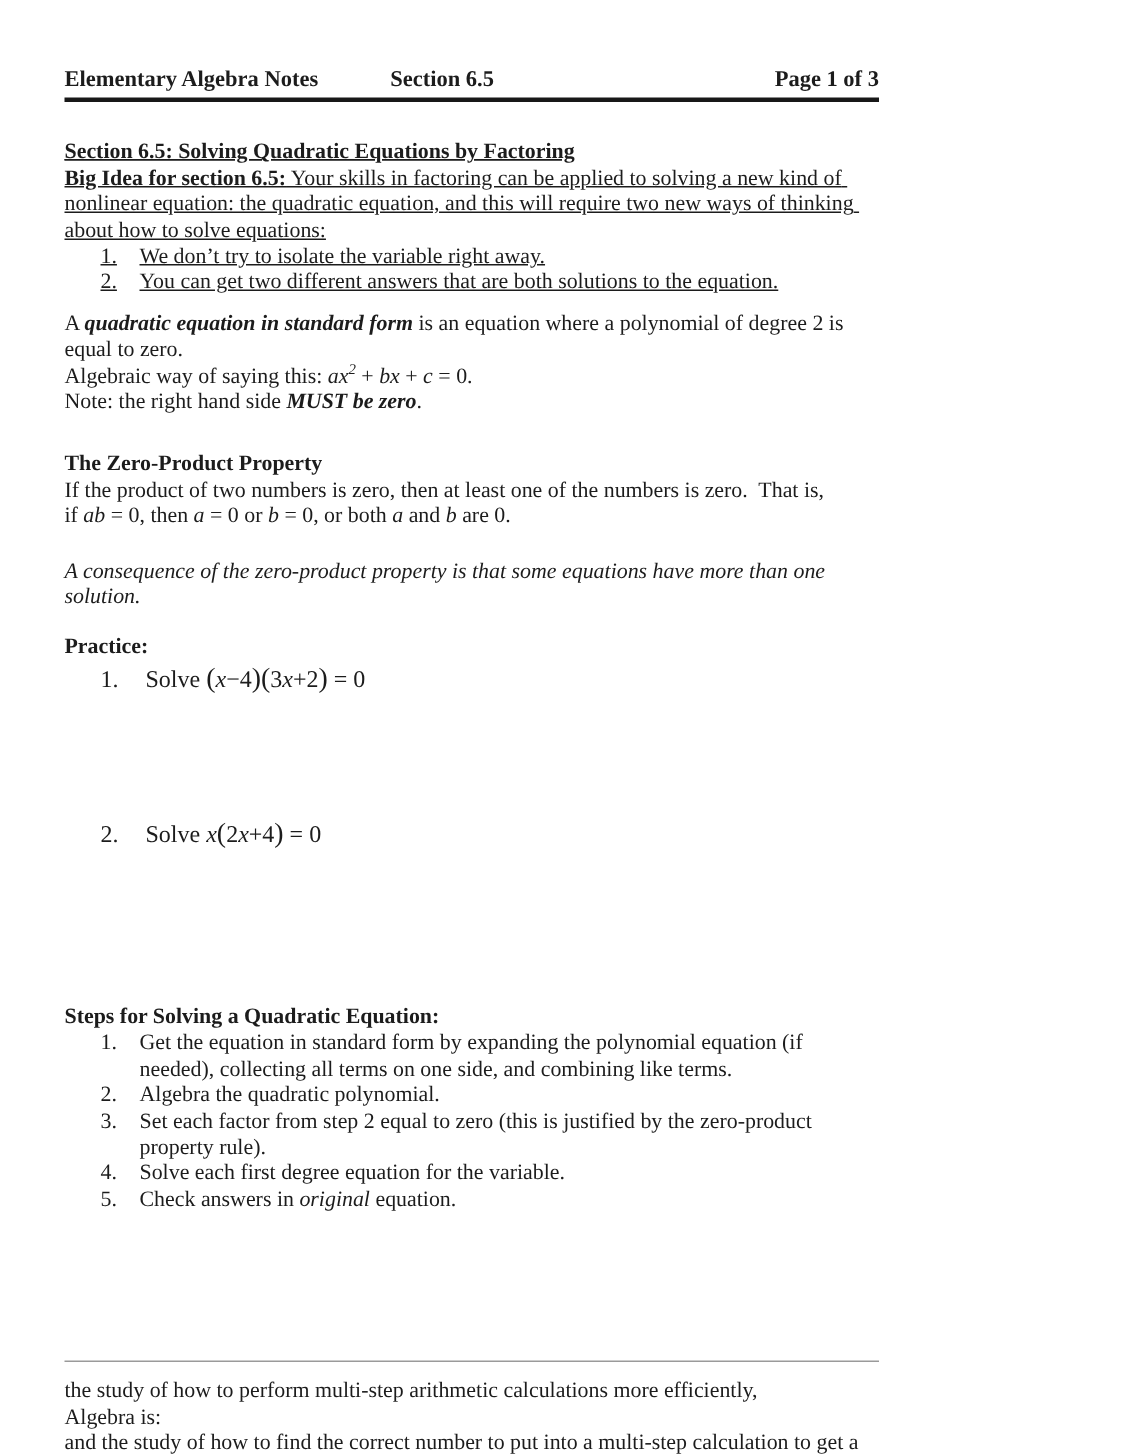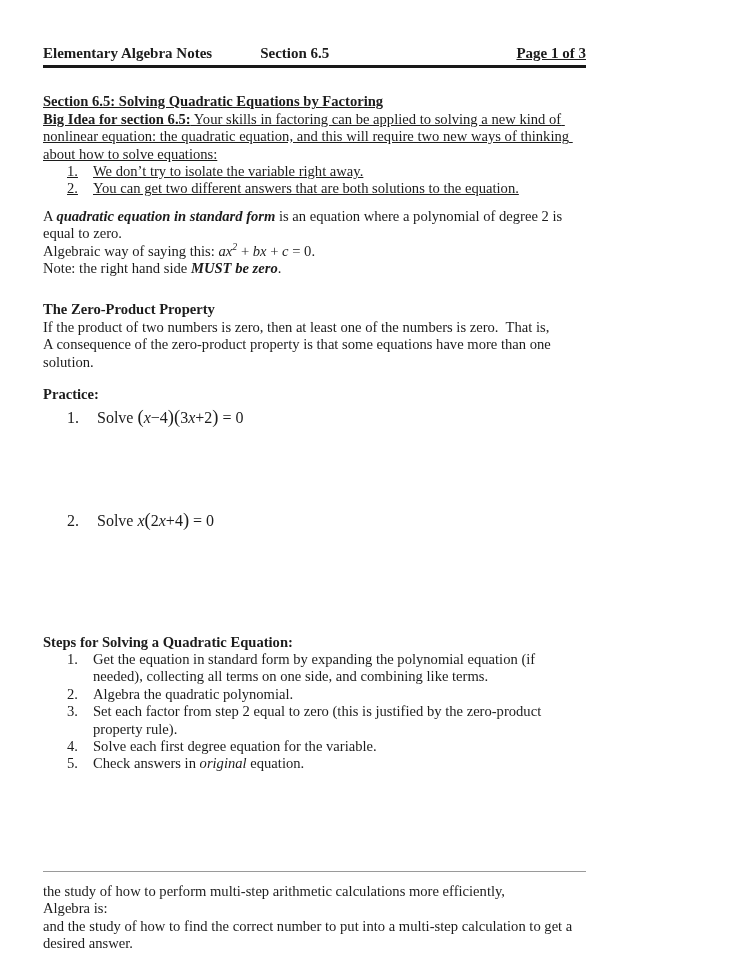--- a/index.html
+++ b/index.html
@@ -15,26 +15,26 @@
   .sup{font-size:.68em;vertical-align:super;line-height:0;}
   .paren{font-size:1.16em;line-height:0;}
   .line,.txt,.num,.doc-header span{white-space:pre-wrap;}
 
   .doc-header{
     display:flex;align-items:baseline;
     border-bottom:3px solid #181818;padding-bottom:3px;
     font-size:15px;font-weight:bold;
   }
   .header-section{margin-left:48px;}
-  .header-page{margin-left:auto;text-decoration:underline;}
+  .header-page{margin-left:auto;}
 
   .sec-intro{margin-top:25px;text-decoration:underline;}
   .sec-standard{margin-top:10px;}
   .sec-zero{margin-top:24px;}
-  .sec-consequence{}
+  .sec-consequence{margin-top:19px;font-style:italic;}
   .sec-practice{margin-top:15px;}
   .sec-steps{margin-top:103px;}
   .sec-footer{margin-top:98px;border-top:1px solid #9a9a9a;padding-top:11px;}
 
   .nlist .li{display:flex;padding-left:24px;}
   .nlist .num{width:26px;flex:none;}
   .nlist .txt{flex:1;}
 
   .plist .li{margin-top:4px;font-size:16px;line-height:20px;}
   .plist .li + .li{margin-top:83px;}
@@ -70,20 +70,21 @@
 
   <section class="sec-standard">
     <div class="line"><span>A </span><span class="b i">quadratic equation in standard form</span><span> is an equation where a polynomial of degree 2 is equal to zero.</span></div>
     <div class="line"><span>Algebraic way of saying this: </span><span class="i">ax</span><span class="i sup">2</span><span> + </span><span class="i">bx</span><span> + </span><span class="i">c</span><span> = 0.</span></div>
     <div class="line"><span>Note: the right hand side </span><span class="b i">MUST be zero</span><span>.</span></div>
   </section>
 
   <section class="sec-zero">
     <div class="line"><span class="b">The Zero-Product Property</span></div>
     <div class="line"><span>If the product of two numbers is zero, then at least one of the numbers is zero.  That is,</span></div>
+    <div class="line"><span>if </span><span class="i">ab</span><span> = 0, then </span><span class="i">a</span><span> = 0 or </span><span class="i">b</span><span> = 0, or both </span><span class="i">a</span><span> and </span><span class="i">b</span><span> are 0.</span></div>
   </section>
 
   <section class="sec-consequence">
     <div class="line"><span>A consequence of the zero-product property is that some equations have more than one solution.</span></div>
   </section>
 
   <section class="sec-practice">
     <div class="line"><span class="b">Practice:</span></div>
     <div class="nlist plist">
 

